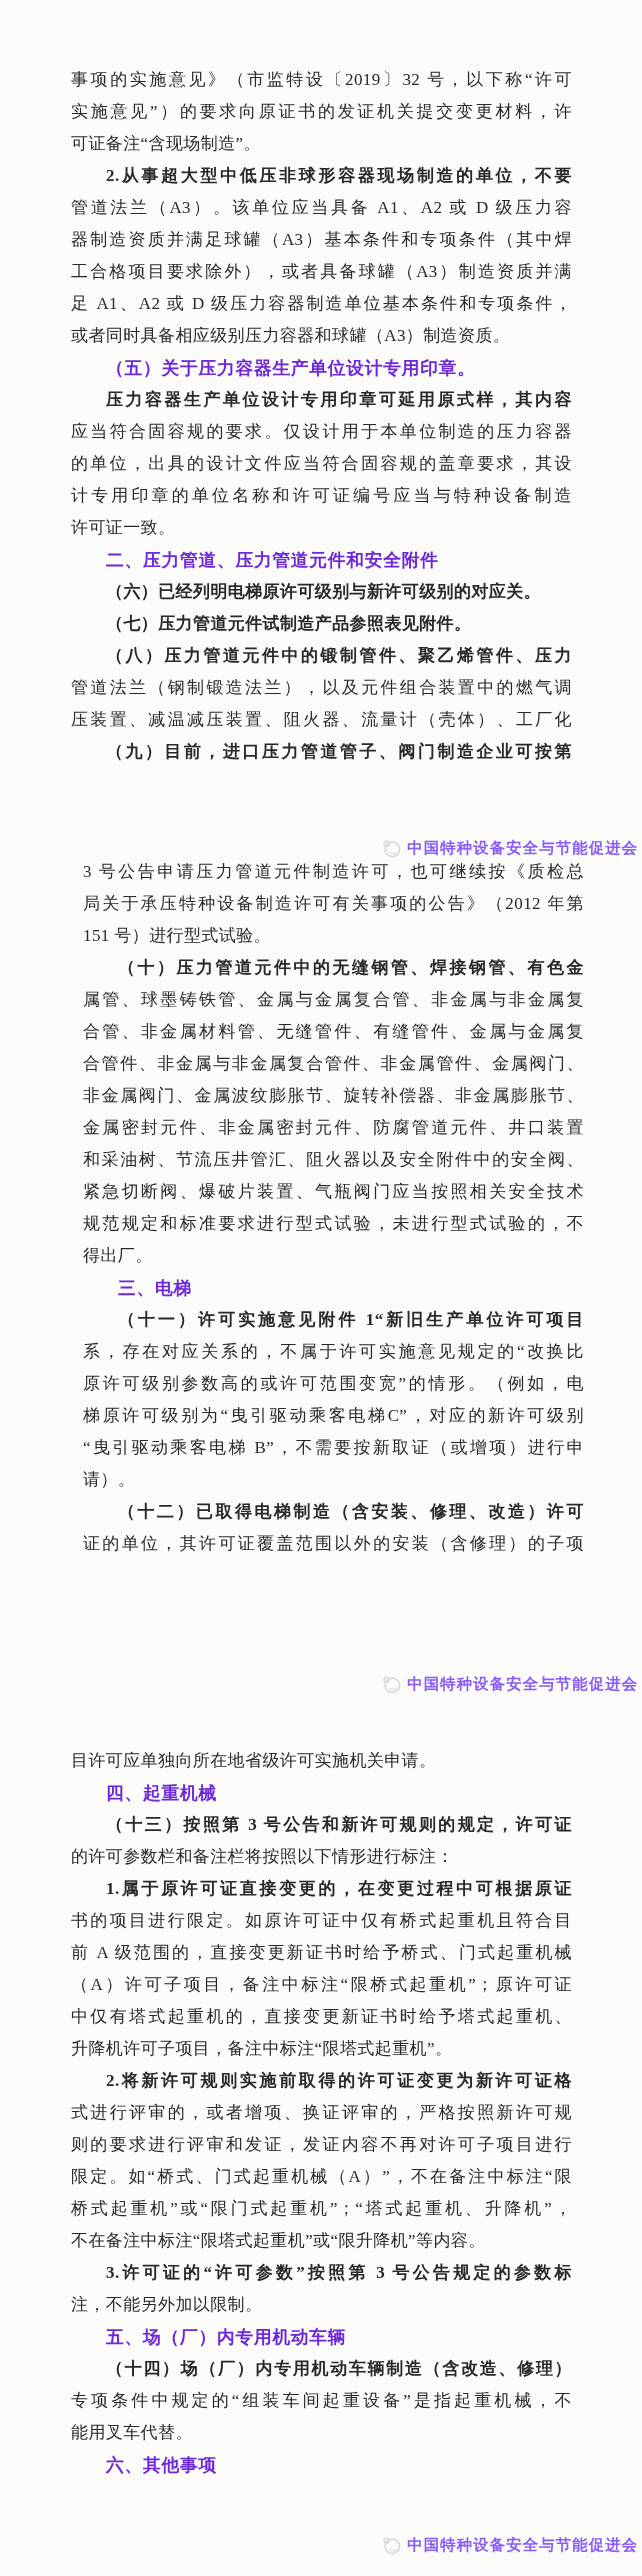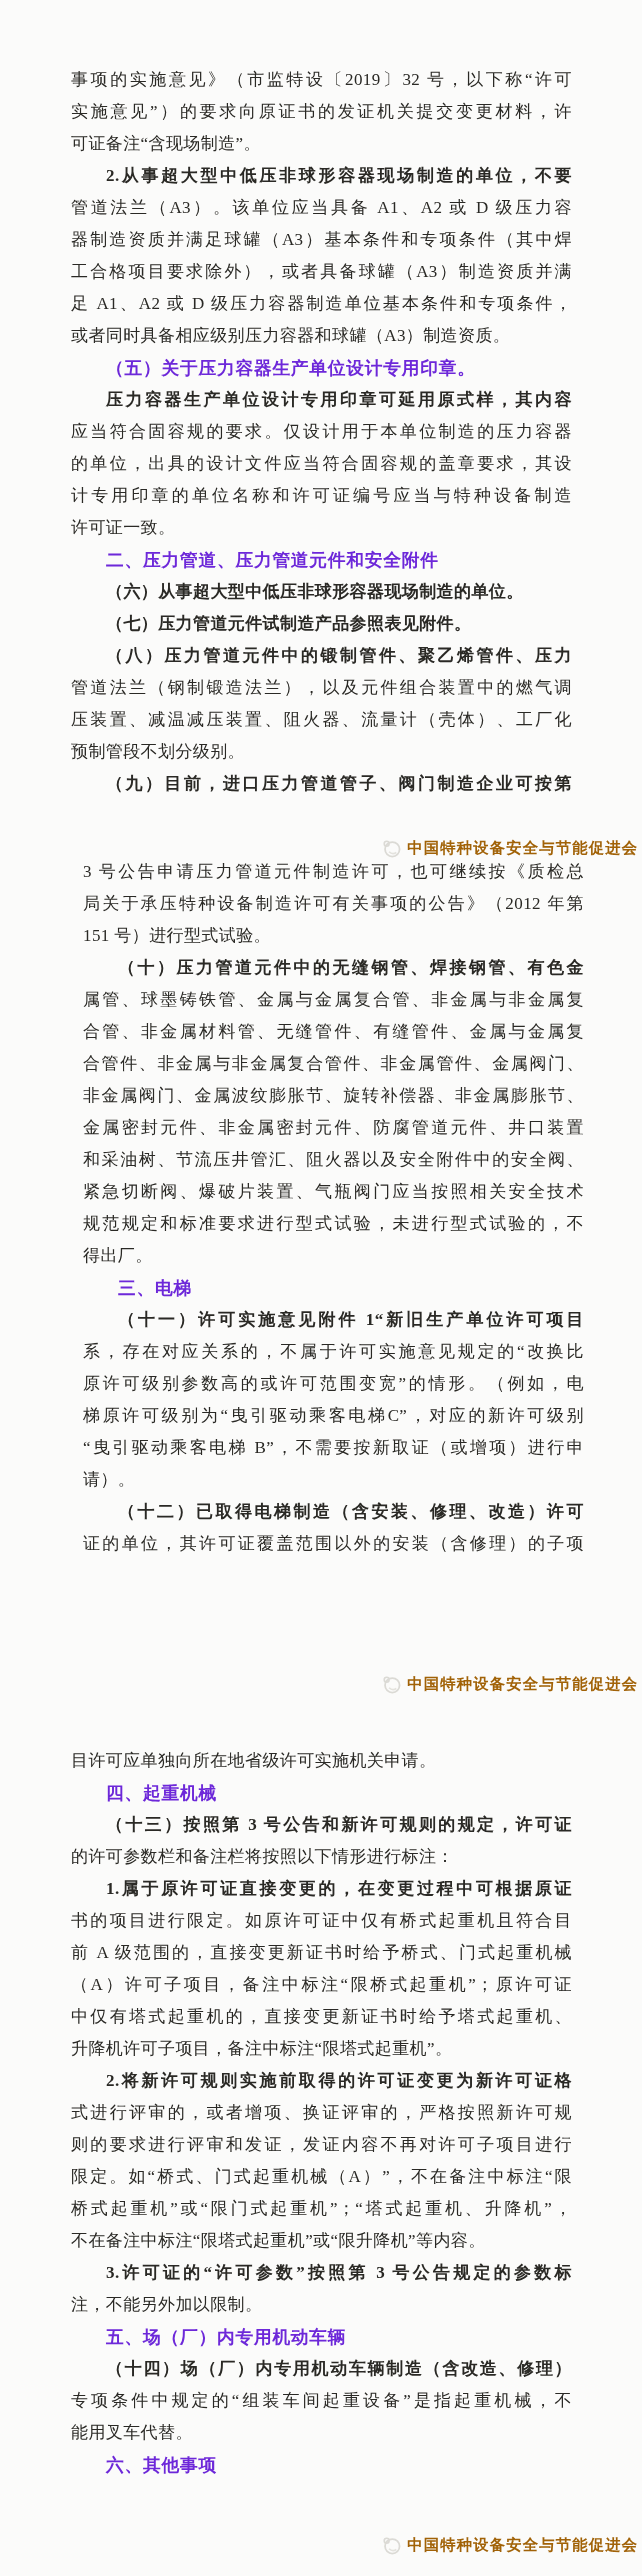--- a/index.html
+++ b/index.html
@@ -41,21 +41,21 @@
     letter-spacing:0.8px;
     color:#6d28d9;
   }
   .watermark{
     position:absolute;
     right:4.8px;
     height:24px;
     display:flex;
     align-items:center;
     gap:5.6px;
-    color:#a16207;
+    color:#8b5cf6;
     font-family:"Liberation Sans","DejaVu Sans",sans-serif;
     font-weight:700;
     font-size:15.3px;
     letter-spacing:1.2px;
     white-space:nowrap;
     user-select:none;
   }
   #wm-1{top:836px;}
   #wm-2{top:1672px;}
   #wm-3{top:2533px;}
@@ -76,26 +76,25 @@
       <div class="line justify">工合格项目要求除外），或者具备球罐（A3）制造资质并满</div>
       <div class="line justify">足 A1、A2 或 D 级压力容器制造单位基本条件和专项条件，</div>
       <div class="line">或者同时具备相应级别压力容器和球罐（A3）制造资质。</div>
       <div class="line heading indent">（五）关于压力容器生产单位设计专用印章。</div>
       <div class="line justify indent">压力容器生产单位设计专用印章可延用原式样，其内容</div>
       <div class="line justify">应当符合固容规的要求。仅设计用于本单位制造的压力容器</div>
       <div class="line justify">的单位，出具的设计文件应当符合固容规的盖章要求，其设</div>
       <div class="line justify">计专用印章的单位名称和许可证编号应当与特种设备制造</div>
       <div class="line">许可证一致。</div>
       <div class="line heading indent">二、压力管道、压力管道元件和安全附件</div>
-      <div class="line indent">（六）从事超大型中低压非球形容器现场制造的单位。</div>
+      <div class="line indent">（六）已经列明电梯原许可级别与新许可级别的对应关。</div>
       <div class="line indent">（七）压力管道元件试制造产品参照表见附件。</div>
       <div class="line justify indent">（八）压力管道元件中的锻制管件、聚乙烯管件、压力</div>
       <div class="line justify">管道法兰（钢制锻造法兰），以及元件组合装置中的燃气调</div>
       <div class="line justify">压装置、减温减压装置、阻火器、流量计（壳体）、工厂化</div>
-      <div class="line">预制管段不划分级别。</div>
       <div class="line justify indent">（九）目前，进口压力管道管子、阀门制造企业可按第</div>
     </div>
   <div class="page-block" id="page-2">
       <div class="line justify">3 号公告申请压力管道元件制造许可，也可继续按《质检总</div>
       <div class="line justify">局关于承压特种设备制造许可有关事项的公告》（2012 年第</div>
       <div class="line">151 号）进行型式试验。</div>
       <div class="line justify indent">（十）压力管道元件中的无缝钢管、焊接钢管、有色金</div>
       <div class="line justify">属管、球墨铸铁管、金属与金属复合管、非金属与非金属复</div>
       <div class="line justify">合管、非金属材料管、无缝管件、有缝管件、金属与金属复</div>
       <div class="line justify">合管件、非金属与非金属复合管件、非金属管件、金属阀门、</div>

